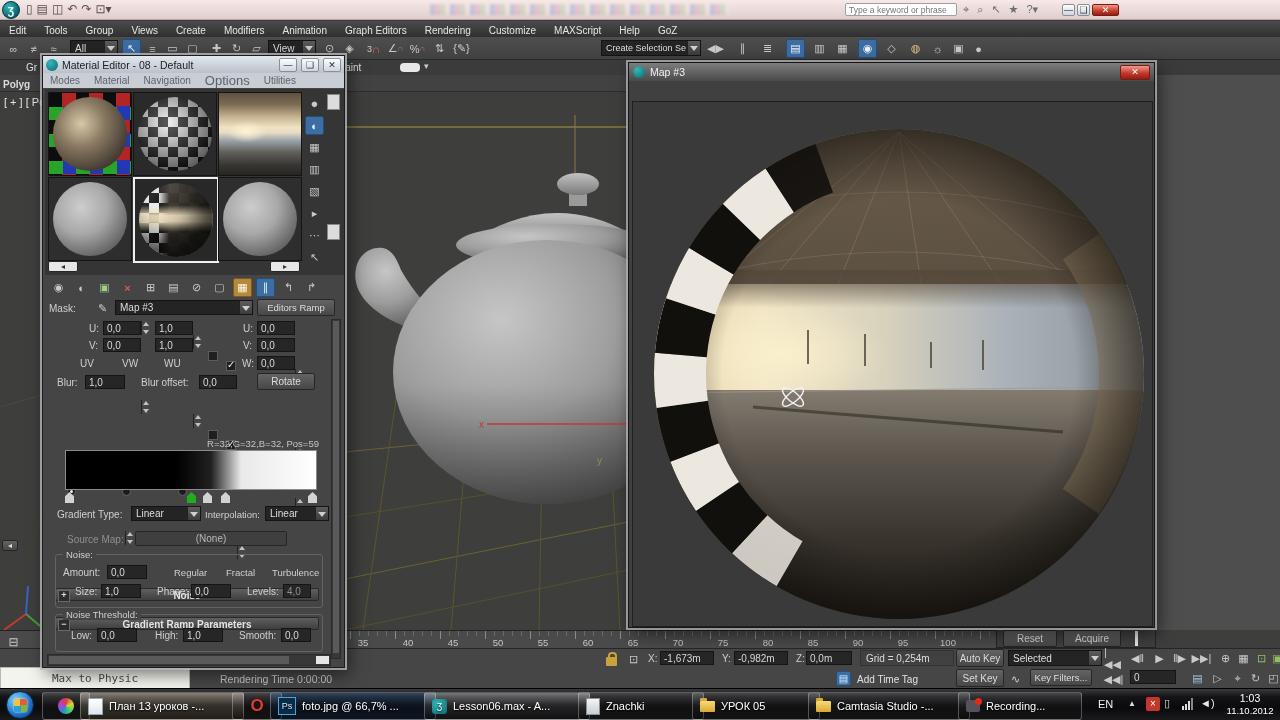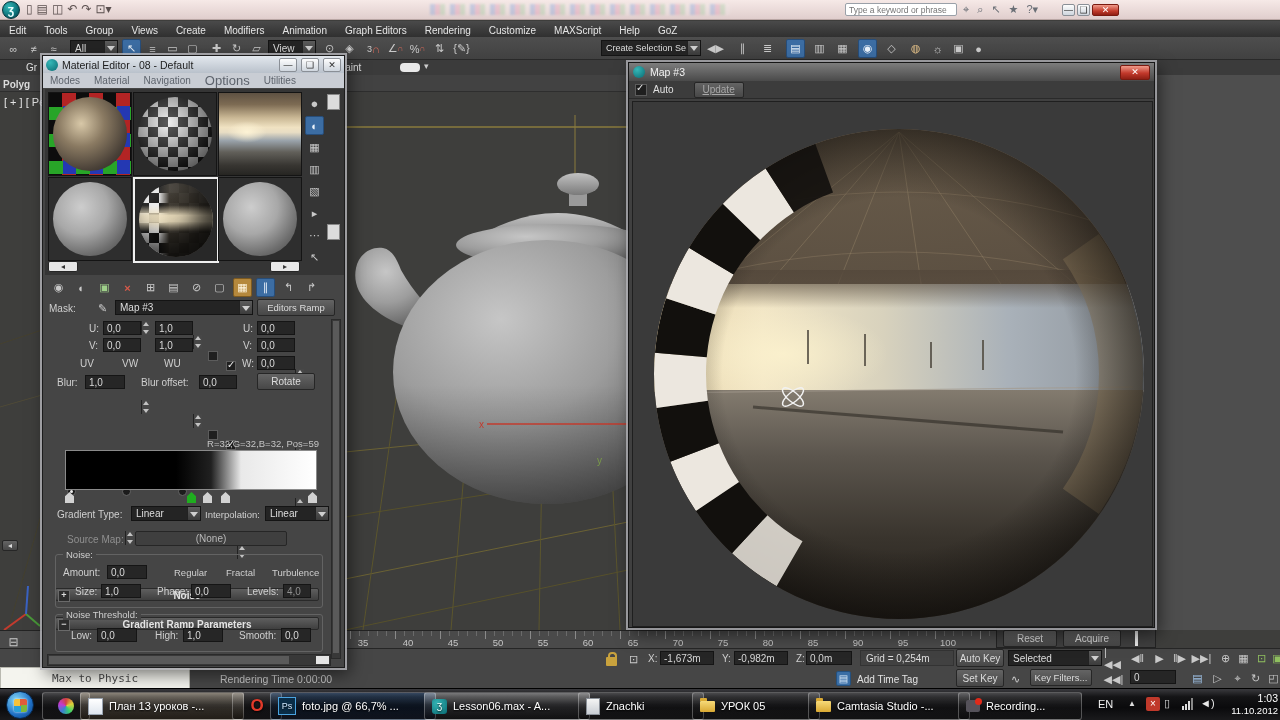--- a/index.html
+++ b/index.html
@@ -534,25 +534,20 @@
     <div class="a" style="left:268px;top:1px;width:13px;height:8px;background:#e6e6e6"></div>
   </div>
 </div>
 
 <div class="a" style="left:628px;top:62px;width:527px;height:566px;background:#404040;border:1px solid #161616;
             box-shadow:0 0 0 2px rgba(178,178,182,.8),4px 6px 16px rgba(0,0,0,.55);z-index:5">
   <div class="a" style="left:0;top:0;width:100%;height:18px;background:linear-gradient(#7d7d7d,#4a4a4a);display:flex;align-items:center;padding:0 4px;gap:5px">
     <span style="width:12px;height:12px;border-radius:50%;background:radial-gradient(circle at 35% 30%,#35b8b8,#0a6a72);flex:none"></span>
     <span style="font-size:10.5px;color:#f2f2f2;flex:1">Map #3</span>
     <span style="width:28px;height:13px;border-radius:2px;background:linear-gradient(#f09a8a,#c2392b 55%,#8f1f14);border:1px solid #701softeners808;border:1px solid #7a1a10;color:#fff;font-size:9px;line-height:12px;text-align:center">✕</span>
-  </div>
-  <div class="a" style="left:0;top:18px;width:100%;height:18px;background:#3c3c3c;border-bottom:1px solid #2a2a2a;display:flex;align-items:center;gap:6px;padding:0 6px">
-    <span class="cb on"></span>
-    <span class="lbl" style="color:#e0e0e0">Auto</span>
-    <span class="btn" style="width:48px;height:14px;color:#a8a8a8;margin-left:14px;text-decoration:underline">Update</span>
   </div>
 
   <div class="a" style="left:3px;top:38px;width:521px;height:526px;background:#3a3a3a;border:1px solid #1f1f1f;overflow:hidden">
     <svg width="521" height="526" viewBox="0 0 521 526">
       <defs>
         <radialGradient id="sbase" cx="42%" cy="36%" r="75%">
           <stop offset="0" stop-color="#57524a"></stop>
             <stop offset=".5" stop-color="#3d3833"></stop>
           <stop offset=".85" stop-color="#27231e"></stop>
             <stop offset="1" stop-color="#191613"></stop>
@@ -671,17 +666,17 @@
   <span class="a" style="left:1128px;top:10px;color:#ddd;font-size:8px">▲</span>
   <span class="a" style="left:1146px;top:8px;width:14px;height:14px;background:#c0392b;border-radius:2px;color:#fff;font-size:10px;line-height:13px;text-align:center">×</span>
   <span class="a" style="left:1164px;top:8px;color:#d8d8d8;font-size:11px">▯</span>
   <span class="a" style="left:1182px;top:9px;display:flex;align-items:flex-end;gap:1px">
     <i style="width:2px;height:4px;background:#ddd"></i>
       <i style="width:2px;height:6px;background:#ddd"></i>
       <i style="width:2px;height:9px;background:#ddd"></i>
       <i style="width:2px;height:12px;background:#888"></i>
   </span>
   <span class="a" style="left:1200px;top:8px;color:#e8e8e8;font-size:11px">◄)</span>
-  <div class="a" style="left:1222px;top:3px;width:56px;height:26px;text-align:right;color:#fff">
+  <div class="a" style="left:1222px;top:3px;width:56px;height:26px;text-align:center;color:#fff">
     <div style="font-size:10.5px;line-height:13px">1:03</div>
     <div style="font-size:9.5px;line-height:11px">11.10.2012</div>
   </div>
 </div>
 
 </body></html>

